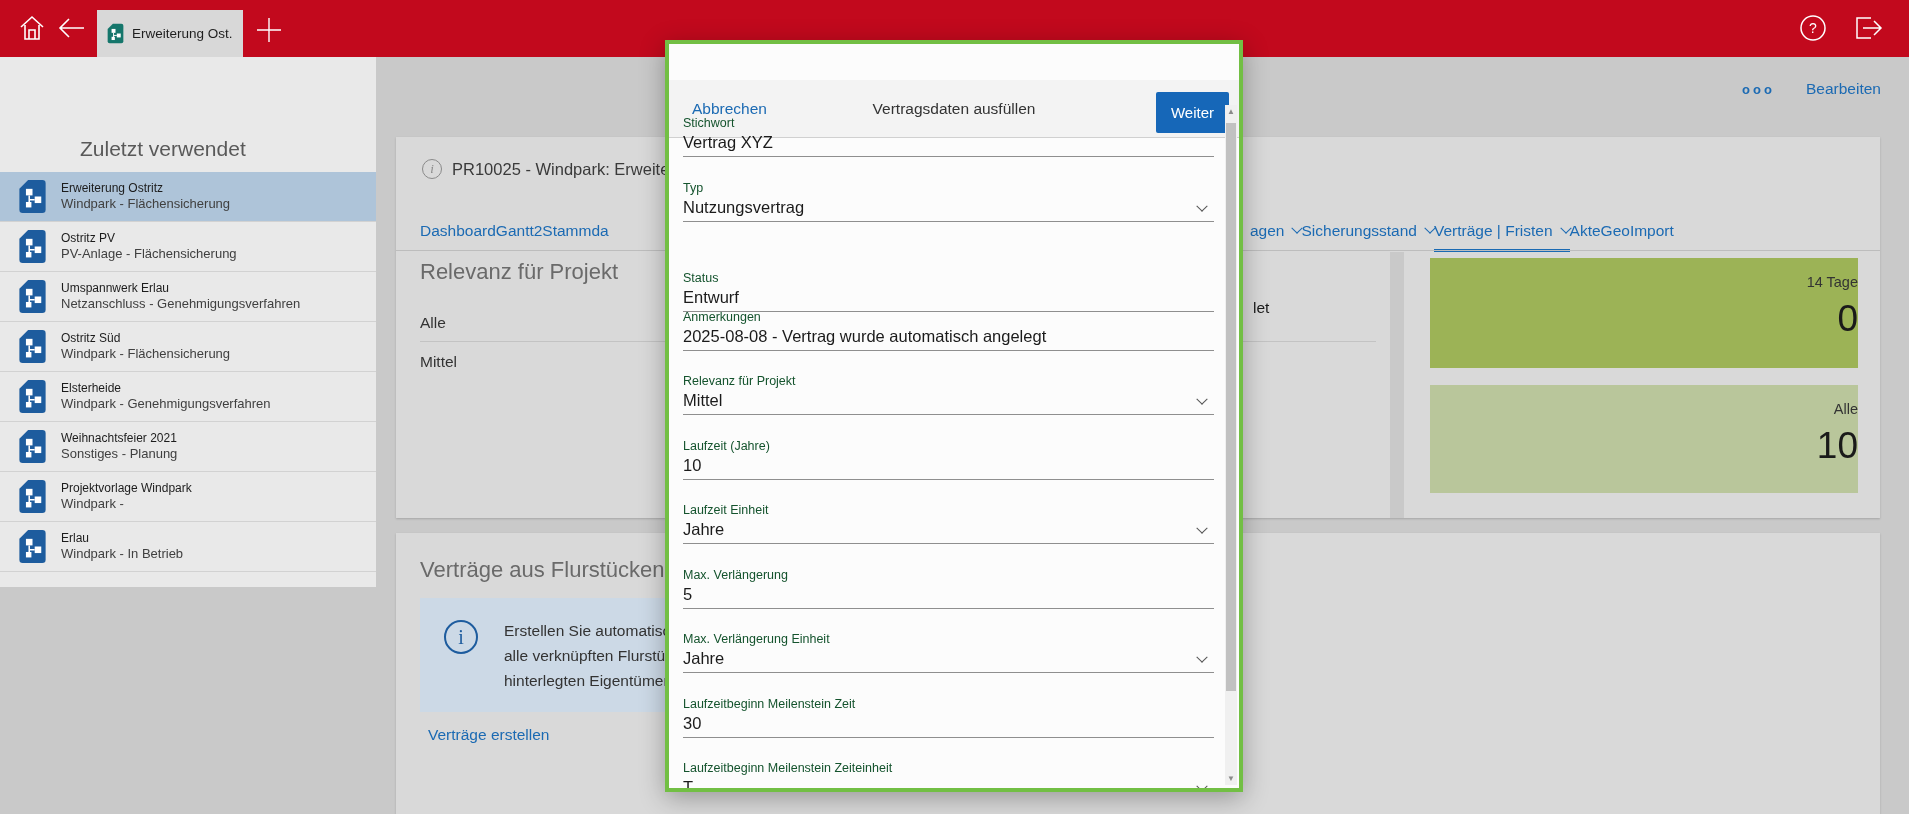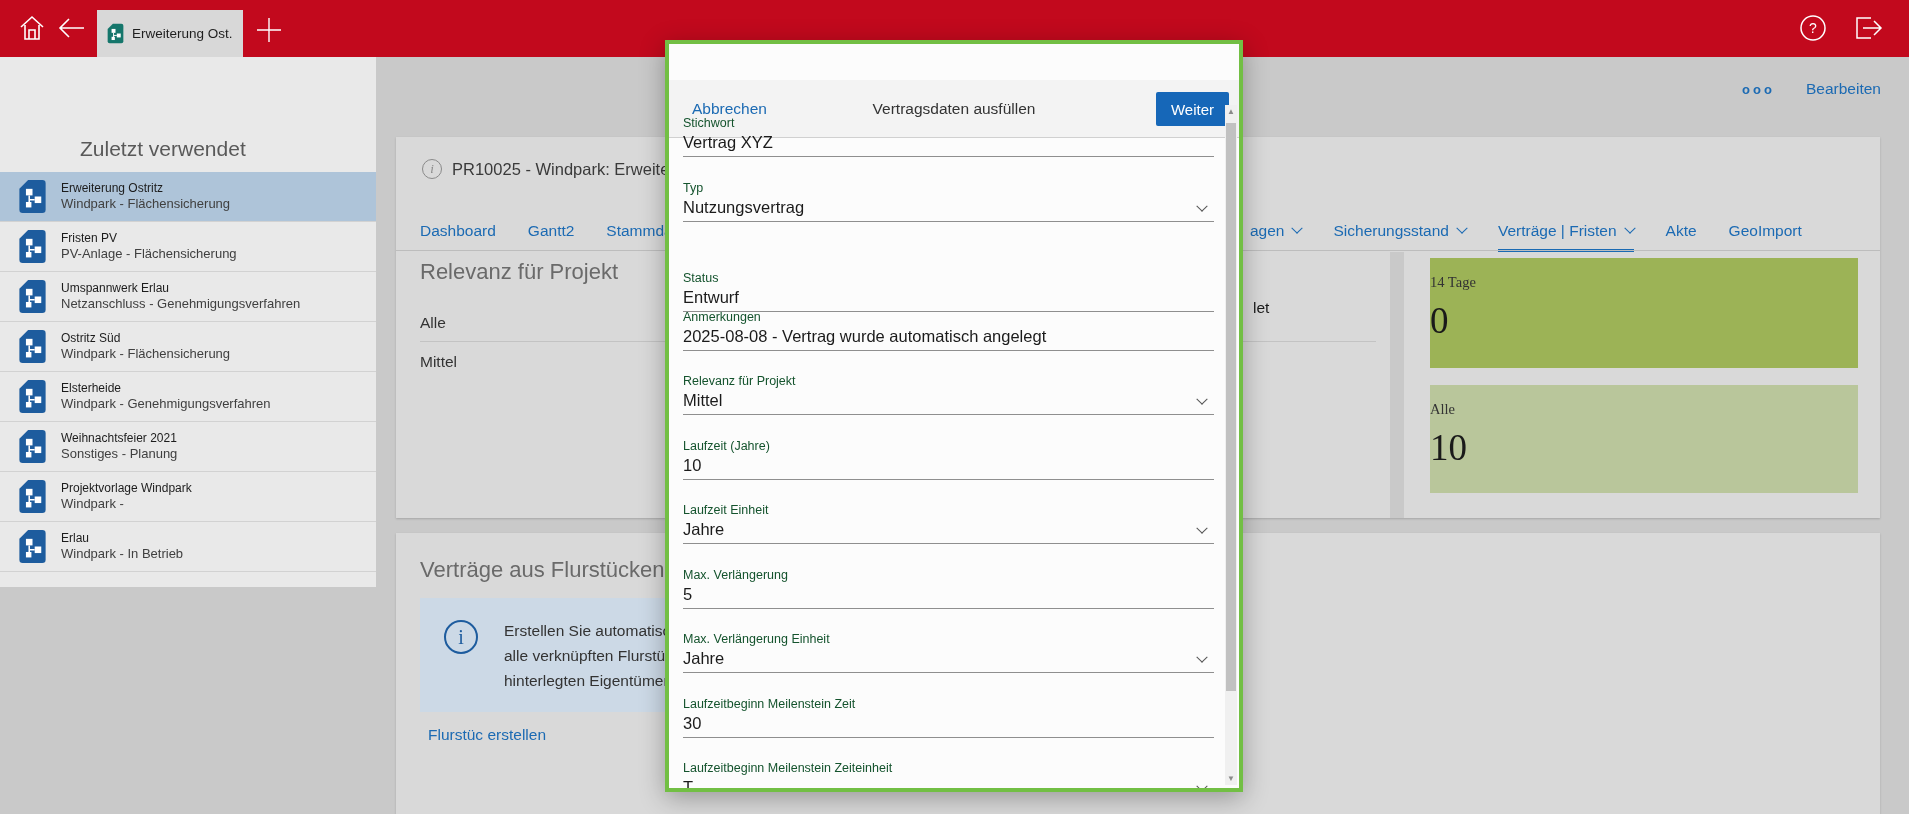--- a/index.html
+++ b/index.html
@@ -41,61 +41,61 @@
   .panel { position:absolute; background:#d9d9d9; box-shadow:0 1px 2px rgba(0,0,0,.18); }
   .panel-a { left:396px; top:137px; width:1484px; height:381px; }
   .panel-b { left:396px; top:533px; width:1484px; height:281px; }
 
   .proj-head { position:absolute; left:26px; top:22px; display:flex; align-items:center; gap:10px; }
   .info-circle { width:20px; height:20px; border:1.5px solid #8a8a8a; border-radius:50%;
                  color:#8a8a8a; font-size:13px; display:flex; align-items:center; justify-content:center;
                  font-family:"Liberation Serif", serif; font-style:italic; }
   .proj-title { font-size:16.5px; color:#3a3a3a; white-space:nowrap; }
 
-  .tabs-row { position:absolute; top:85px; display:flex; gap:32px; }
+  .tabs-row { position:absolute; top:85px; display:flex; }
   .tabs-left { left:24px; }
   .tabs-right { left:854px; }
   .tab { font-size:15.5px; color:#1b6ab3; padding-bottom:9px; border-bottom:3px solid transparent;
          cursor:pointer; display:flex; align-items:center; gap:9px; white-space:nowrap; }
   .tab.active { border-bottom-color:#1b6ab3; }
   .chev { width:8px; height:8px; border-right:1.7px solid currentColor; border-bottom:1.7px solid currentColor;
           transform:rotate(45deg) translate(-2px,-2px); display:inline-block; }
   .tabs-divider { position:absolute; left:0; top:113px; width:100%; border-top:1px solid #bdbdbd; }
 
   .sec-title { font-size:22px; color:#6a6a6a; font-weight:400; }
   .relevanz-title { position:absolute; left:24px; top:122px; }
   .rel-row { position:absolute; left:24px; width:956px; height:39px; line-height:39px;
              font-size:15.5px; color:#333; cursor:pointer; }
   .rel-row.first { top:166px; border-bottom:1px solid #c3c3c3; }
   .rel-row.second { top:205px; }
   .hidden-fragment { position:absolute; left:857px; top:162px; font-size:15.5px; color:#1a1a1a; }
   .scroll-strip { position:absolute; left:994px; top:115px; width:14px; height:266px; background:#c9c9c9; cursor:pointer; }
 
-  .kpi-box { position:absolute; left:1034px; width:428px; text-align:left; cursor:pointer;font-family:Liberation Serif, serif; }
+  .kpi-box { position:absolute; left:1034px; width:428px; text-align:right; cursor:pointer; }
   .kpi-1 { top:121px; height:110px; }
   .kpi-2 { top:248px; height:108px; }
   .kpi-label { font-size:14.5px; color:#333; padding-top:16px; }
   .kpi-value { font-size:37px; color:#1a1a1a; margin-top:8px; }
 
   .vertraege-title { position:absolute; left:24px; top:24px; }
   .info-box { position:absolute; left:24px; top:65px; width:440px; height:114px; background:#ccd9e6; }
   .ib-icon { position:absolute; left:24px; top:22px; width:34px; height:34px; border:2px solid #1d5c9e;
              border-radius:50%; color:#1d5c9e; font-size:20px; display:flex; align-items:center;
              justify-content:center; font-family:"Liberation Serif", serif; }
   .ib-text { position:absolute; left:84px; top:20px; font-size:15.5px; color:#333; line-height:25px; }
   .create-link { position:absolute; left:32px; top:193px; font-size:15.5px; color:#1b6ab3; cursor:pointer; }
 
   
   .modal { position:absolute; left:665px; top:40px; width:578px; height:752px; z-index:50;
            border:4px solid #72bf44; background:#fcfcfc; box-shadow:0 6px 24px rgba(0,0,0,.3); }
   .m-header { position:absolute; left:0; top:0; width:570px; height:58px; background:#f3f3f3;
               border-bottom:1px solid #d0d0d0; display:flex; align-items:center;margin-top:36px; }
   .m-cancel { position:absolute; left:23px; font-size:15.5px; color:#1b6ab3; cursor:pointer; }
   .m-title { width:100%; text-align:center; font-size:15.5px; color:#333; }
-  .m-next { position:absolute; right:10px; top:12px; height:34px; padding:0 15px; background:#1667b8;
+  .m-next { position:absolute; right:10px; top:12px; height:41px; padding:0 15px; background:#1667b8;
             color:#fff; font-size:15px; border:none; border-radius:2px; cursor:pointer;
             font-family:"Liberation Sans", sans-serif; }
   .m-body { position:absolute; left:0; top:58px; width:570px; height:686px; overflow:hidden; }
   .field { position:absolute; left:14px; width:531px; height:57px; }
   .f-label { font-size:12.5px; color:#14532d; }
   .f-value { position:absolute; left:0; top:17px; font-size:16.5px; color:#1b1b1b; white-space:nowrap; }
   .f-line { position:absolute; left:0; right:0; top:40px; border-top:1px solid #8f8f8f; }
   .field .chev { position:absolute; right:8px; top:24px; color:#555; }
   .m-scroll { position:absolute; right:2px; top:3px; width:12px; height:680px; background:#f0f0f0; cursor:pointer; }
   .m-scroll .arrow { position:absolute; left:0; width:12px; font-size:8px; color:#8a8a8a; text-align:center; }
@@ -165,21 +165,21 @@
 
   <div class="side-item">
     <svg viewBox="0 0 26 32">
       <path d="M9 1 H22 a3 3 0 0 1 3 3 V28 a3 3 0 0 1 -3 3 H4 a3 3 0 0 1 -3 -3 V9 Z" fill="#1d5c9e"></path>
       <rect x="7" y="9" width="6" height="6" fill="#fff"></rect>
             <rect x="15" y="16" width="6" height="6" fill="#fff"></rect>
             <rect x="7" y="21" width="5" height="5" fill="#fff"></rect>
       <path d="M10 15 V23 M10 19 H15" stroke="#fff" stroke-width="1.4" fill="none"></path>
     </svg>
     <div class="side-item-text">
-      <div class="side-item-title">Fristen PV</div>
+      <div class="side-item-title">Ostritz PV</div>
       <div class="side-item-sub">PV-Anlage - Flächensicherung</div>
     </div>
   </div>
 
   <div class="side-item">
     <svg viewBox="0 0 26 32">
       <path d="M9 1 H22 a3 3 0 0 1 3 3 V28 a3 3 0 0 1 -3 3 H4 a3 3 0 0 1 -3 -3 V9 Z" fill="#1d5c9e"></path>
       <rect x="7" y="9" width="6" height="6" fill="#fff"></rect>
             <rect x="15" y="16" width="6" height="6" fill="#fff"></rect>
             <rect x="7" y="21" width="5" height="5" fill="#fff"></rect>
@@ -334,21 +334,21 @@
   <div class="panel panel-b">
     <div class="sec-title vertraege-title">Verträge aus Flurstücken</div>
     <div class="info-box">
       <span class="ib-icon">i</span>
       <div class="ib-text">
         <div>Erstellen Sie automatisch</div>
         <div>alle verknüpften Flurstüc</div>
         <div>hinterlegten Eigentümer</div>
       </div>
     </div>
-    <span class="create-link">Flurstüc erstellen</span>
+    <span class="create-link">Verträge erstellen</span>
   </div>
 
   <div class="modal">
     <div class="m-header">
       <span class="m-cancel">Abbrechen</span>
       <span class="m-title">Vertragsdaten ausfüllen</span>
       <button class="m-next">Weiter</button>
     </div>
     <div class="m-body" id="m-body">
       <div class="m-scroll">

